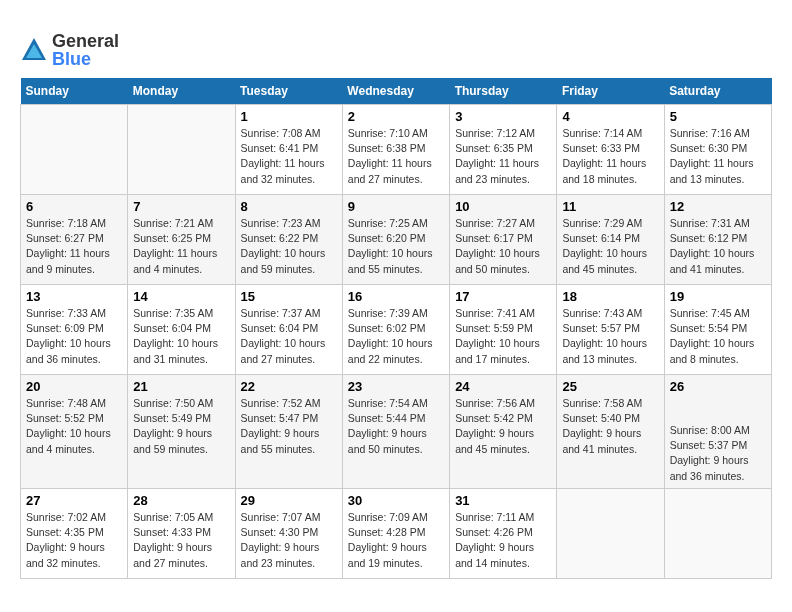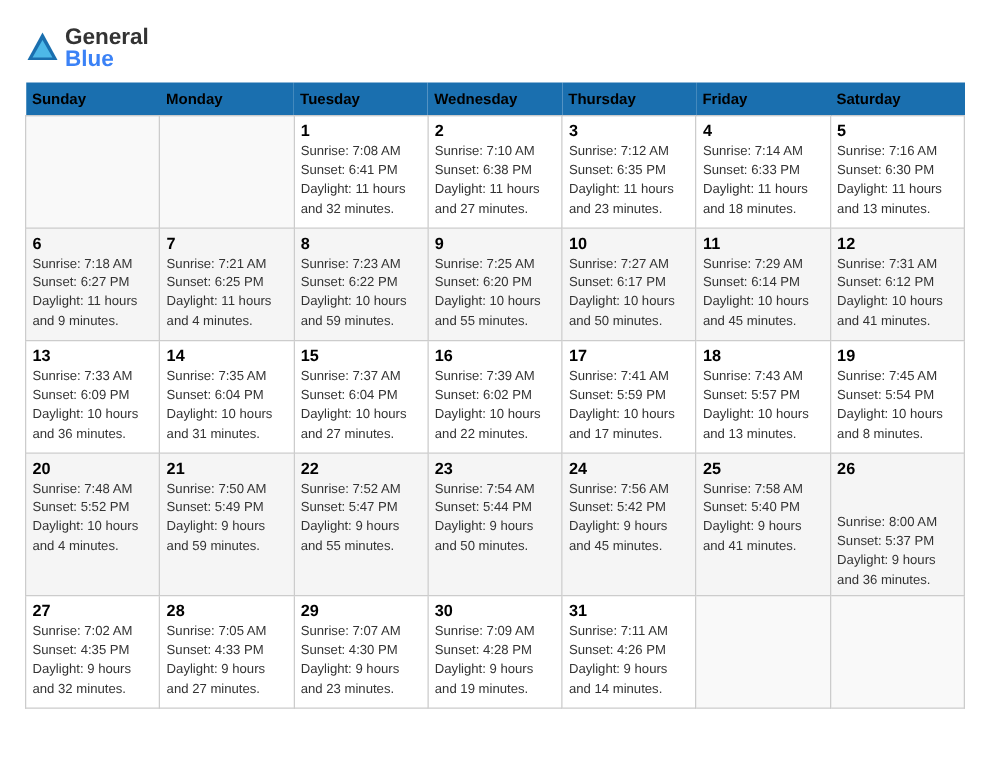--- a/index.html
+++ b/index.html
@@ -12,20 +12,21 @@
     }
     .header {
       display: flex;
       justify-content: space-between;
       align-items: flex-start;
       margin-bottom: 10px;
     }
     .logo {
       display: flex;
       align-items: center;
+      margin-top: 12px;
     }
     .logo-text {
       display: flex;
       flex-direction: column;
       line-height: 1;
     }
     .logo-general {
       font-size: 18px;
       font-weight: bold;
       color: #333;
@@ -53,21 +54,21 @@
       font-size: 15px;
       color: #555;
     }
     table {
       width: 100%;
       border-collapse: collapse;
       font-size: 11px;
     }
     thead tr th {
       background: #1a6faf;
-      color: #000000;
+      color: #ffffff;
       text-align: left;
       padding: 6px 5px;
       font-size: 12px;
       font-weight: bold;
     }
     tbody tr td {
       border: 1px solid #ccc;
       vertical-align: top;
       padding: 4px 5px;
       width: calc(100% / 7);

